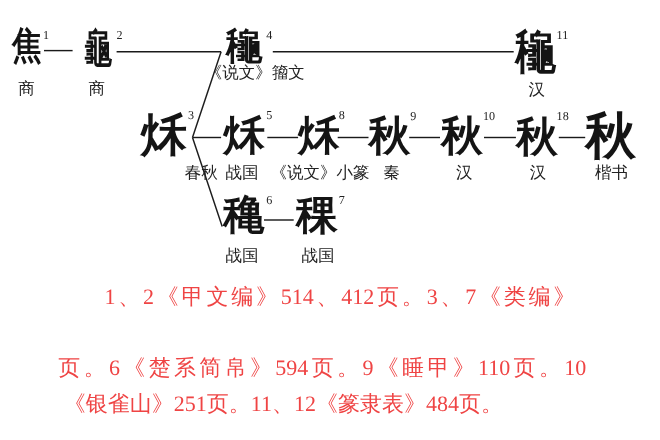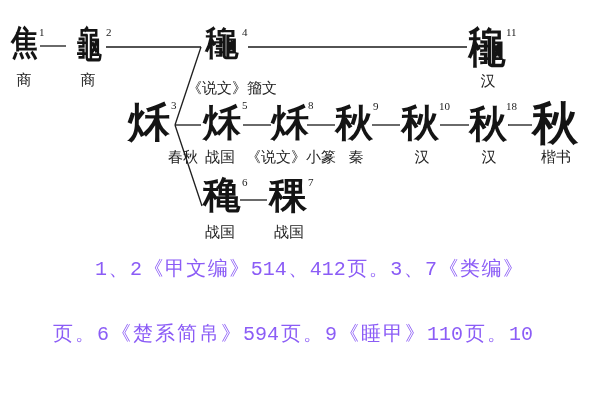--- a/index.html
+++ b/index.html
@@ -17,22 +17,22 @@
     position: absolute; font-size: 11px; line-height: 1; color: #222222;
     font-family: "Liberation Serif", "DejaVu Serif", serif;
   }
   .lbl {
     position: absolute; font-size: 15px; line-height: 1; color: #222222;
     white-space: nowrap; transform: translateX(-50%);
     font-family: "DejaVu Serif", "Liberation Serif", serif;
   }
   svg#links { position: absolute; left: 0; top: 0; }
   .cap {
-    position: absolute; font-size: 20px; line-height: 1; color: #8b5cf6;
-    white-space: nowrap; font-family: Liberation Mono, monospace;
+    position: absolute; font-size: 20px; line-height: 1; color: #ef4444;
+    white-space: nowrap; font-family: Liberation Serif, serif;
   }
   .cap.j { text-align: justify; text-align-last: justify; text-justify: inter-character; white-space: normal; }
 </style>
 </head>
 <body>
 
 <div id="canvas">
 
   <svg id="links" width="600" height="400">
     <g stroke="#1a1a1a" stroke-width="1.3" fill="none">
@@ -54,21 +54,21 @@
   <div class="glyph" style="left:11px;top:25px;font-size:27px;transform:scaleY(1.25);transform-origin:top left;">焦</div>
   <div class="num" style="left:39px;top:27px;">1</div>
   <div class="lbl" style="left:24px;top:73px;">商</div>
 
   <div class="glyph" style="left:77px;top:25px;font-size:25px;transform:scaleY(1.5);transform-origin:top left;">龜</div>
   <div class="num" style="left:106px;top:27px;">2</div>
   <div class="lbl" style="left:88px;top:73px;">商</div>
 
   <div class="glyph" style="left:205px;top:26px;font-size:34px;">龝</div>
   <div class="num" style="left:242px;top:27px;">4</div>
-  <div class="lbl" style="left:232px;top:81px;">《说文》籀文</div>
+  <div class="lbl" style="left:232px;top:59px;">《说文》籀文</div>
 
   <div class="glyph" style="left:468px;top:26px;font-size:38px;transform:scaleY(1.12);transform-origin:top left;">龝</div>
   <div class="num" style="left:506px;top:27px;">11</div>
   <div class="lbl" style="left:488px;top:74px;">汉</div>
 
   <div class="glyph" style="left:128px;top:102px;font-size:42px;">秌</div>
   <div class="num" style="left:171px;top:100px;">3</div>
   <div class="lbl" style="left:151px;top:150px;margin-left:32px;">春秋</div>
 
   <div class="glyph" style="left:203px;top:104px;font-size:38px;">秌</div>
@@ -97,13 +97,14 @@
   <div class="glyph" style="left:203px;top:176px;font-size:38px;">穐</div>
   <div class="num" style="left:242px;top:177px;">6</div>
   <div class="lbl" style="left:220px;top:225px;">战国</div>
 
   <div class="glyph" style="left:269px;top:176px;font-size:38px;">稞</div>
   <div class="num" style="left:308px;top:177px;">7</div>
   <div class="lbl" style="left:289px;top:225px;">战国</div>
 
   <div class="cap j" style="left:95px;top:260px;width:428px;height:24px;">1、2《甲文编》514、412页。3、7《类编》</div>
   <div class="cap j" style="left:53px;top:325px;width:480px;height:24px;">页。6《楚系简帛》594页。9《睡甲》110页。10</div>
+  <div class="cap" style="left:58px;top:358px;">《银雀山》251页。11、12《篆隶表》484页。</div>
 </div>
 
 </body></html>

